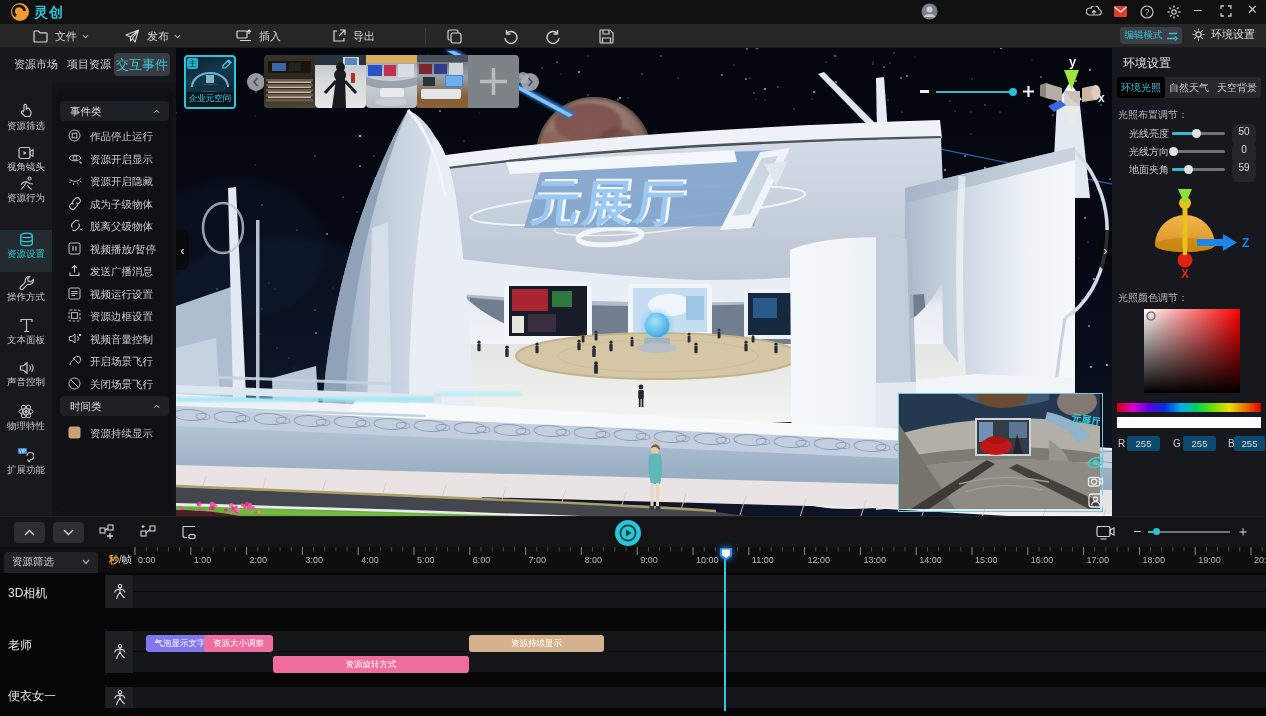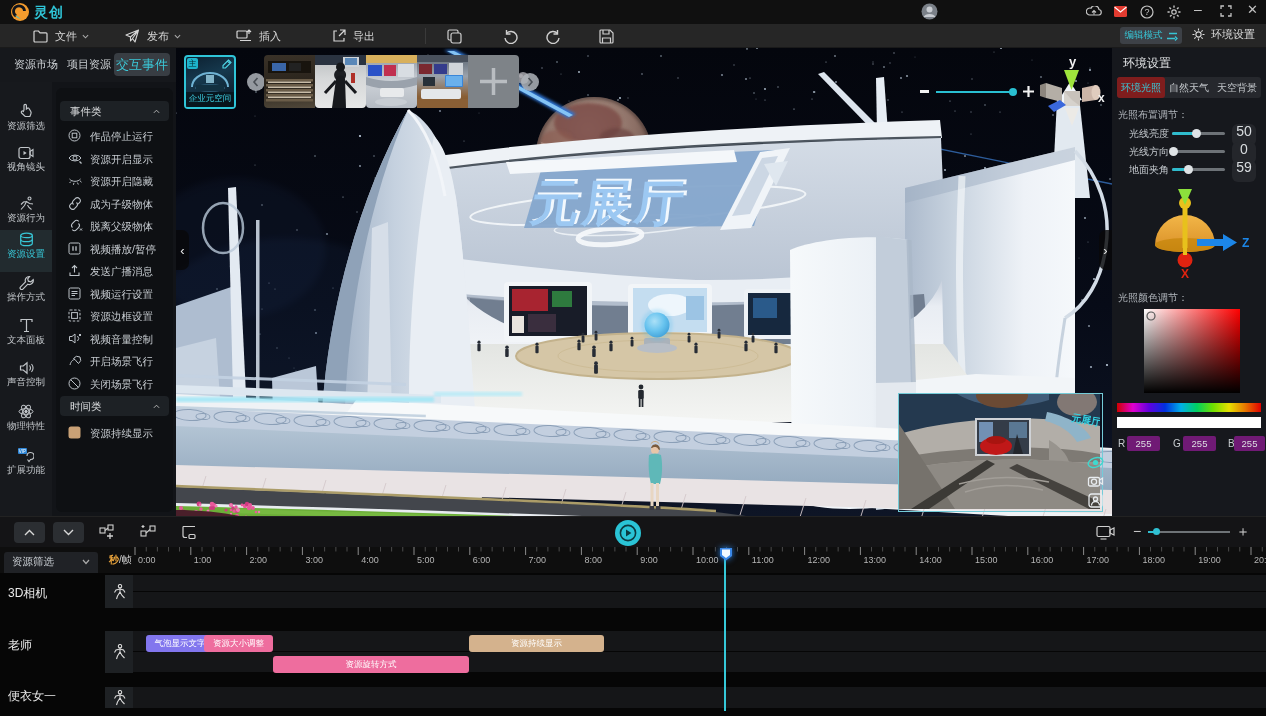--- a/index.html
+++ b/index.html
@@ -41,34 +41,34 @@
 #vzoom{position:absolute;left:744px;top:36px;width:120px;height:16px}
 #gizmo{position:absolute;left:862px;top:2px;width:70px;height:78px}
 .vparrow{position:absolute;top:182px;width:13px;height:40px;background:rgba(8,8,10,.82);color:#e8e8e8;font-size:13px;display:flex;align-items:center;justify-content:center}
 #pip{position:absolute;left:722px;top:345px;width:205px;height:119px;border:1.5px solid #74cbd8;overflow:hidden}
 .pipicon{position:absolute;left:911px;width:17px;height:17px}
 
 #rightpanel{position:absolute;left:1112px;top:48px;width:154px;height:468px;background:#16181d}
 .rp-title{position:absolute;left:11px;top:7px;color:#e2e4e6;font-size:12px}
 #rptabs{position:absolute;left:5px;top:29px;width:144px;height:21px;background:#26282d;border-radius:3px;display:flex}
 .rptab{flex:1;color:#c4c8cc;font-size:10px;display:flex;align-items:center;justify-content:center}
-.rptabsel{background:#7f1d1d;color:#39c8d8;border-radius:3px}
+.rptabsel{background:#000000;color:#39c8d8;border-radius:3px}
 .rplabel{position:absolute;left:6px;color:#b2b7bd;font-size:10px}
 .sldrow{position:absolute;left:0;width:154px;height:18px}
 .sldrow .sl{position:absolute;left:17px;top:3px;font-size:10px;color:#c6cbd0}
 .sldrow .track{position:absolute;left:60px;top:8px;width:53px;height:3px;background:#6d7277;border-radius:2px}
 .sldrow .fill{position:absolute;left:60px;top:8px;height:3px;background:#2fbccd;border-radius:2px}
 .sldrow .thumbc{position:absolute;top:5px;width:9px;height:9px;border-radius:50%;background:#dfe3e6}
-.sldrow .val{position:absolute;left:120px;top:0;width:24px;height:22px;background:#24262b;border-radius:6px;color:#d8dcdf;font-size:14px;text-align:center;line-height:15px}
+.sldrow .val{position:absolute;left:120px;top:0;width:24px;height:22px;background:#24262b;border-radius:6px;color:#d8dcdf;font-size:10px;text-align:center;line-height:15px}
 #colorsq{position:absolute;left:32px;top:261px;width:96px;height:84px;background:linear-gradient(to right,#fff,#f00)}
 #colorsq .dark{position:absolute;left:0;top:0;width:100%;height:100%;background:linear-gradient(to bottom,rgba(0,0,0,0),#000)}
 #huebar{position:absolute;left:5px;top:355px;width:144px;height:9px;background:linear-gradient(to right,#d00000,#e000d0,#6000e0,#0030e0,#00b0e8,#00d060,#70e000,#e8e000,#e87800,#e00000)}
 #whitebar{position:absolute;left:5px;top:369px;width:144px;height:11px;background:#fff}
 .rgbcell{position:absolute;top:390px;color:#c8ccd0;font-size:10px}
-.rgbbox{position:absolute;top:388px;width:33px;height:15px;background:#701a75;border-radius:2px;color:#dcdfe2;font-size:9.5px;text-align:center;line-height:15px}
+.rgbbox{position:absolute;top:388px;width:33px;height:15px;background:#0c4a6e;border-radius:2px;color:#dcdfe2;font-size:9.5px;text-align:center;line-height:15px}
 
 #timeline{position:absolute;left:0;top:516px;width:1266px;height:200px;background:#050505;border-top:1px solid #222}
 #tltoolbar{position:absolute;left:0;top:0;width:1266px;height:30px;background:#141416}
 .tbtn{position:absolute;top:5px;width:31px;height:21px;background:#2b2e32;border-radius:4px;display:flex;align-items:center;justify-content:center}
 #playbtn{position:absolute;left:615px;top:3px;width:26px;height:26px;border-radius:50%;background:#2ac4d6;display:flex;align-items:center;justify-content:center}
 #ruler{position:absolute;left:0;top:30px;width:1266px;height:26px;background:#0e0e0e}
 #filterbox{position:absolute;left:4px;top:5px;width:94px;height:25px;background:#202226;border-radius:3px;color:#c9ced3;font-size:10.5px;line-height:19px;padding-left:8px}
 #tracks{position:absolute;left:0;top:56px;width:1266px;height:144px;background:#060606}
 .trlabel{position:absolute;left:8px;width:105px;color:#e8e8e8;font-size:12px;text-align:left}
 .tricon{position:absolute;left:105px;width:28px;background:#1e2124;display:flex;align-items:center;justify-content:center}
@@ -209,21 +209,21 @@
         <div class="lab">资源筛选</div>
       </div>
       <div class="sbitem" style="top:62px">
         <svg width="16" height="14" viewBox="0 0 16 14">
             <rect x="1" y="1.5" width="11" height="11" rx="2" fill="none" stroke="#c2c6ca" stroke-width="1.2"></rect>
             <path d="M12 5.5 l3-2 v7 l-3-2z" fill="none" stroke="#c2c6ca" stroke-width="1.1"></path>
             <path d="M5.5 5 l3.2 2 -3.2 2z" fill="#c2c6ca"></path>
           </svg>
         <div class="lab">视角镜头</div>
       </div>
-      <div class="sbitem" style="top:112px">
+      <div class="sbitem" style="top:92px">
         <svg width="17" height="15" viewBox="0 0 17 15">
             <g fill="none" stroke="#c2c6ca" stroke-width="1.1">
               <circle cx="11.5" cy="2.5" r="1.5"></circle>
               <path d="M3 13.5 l3.5-4 2-4 3 2 3.5 .5 M8.5 5.5 l-3 .5 -2.5 2.5 M9.5 9 l1.5 2.5 2.5 2"></path>
             </g>
           </svg>
         <div class="lab">资源行为</div>
       </div>
       <div class="sbitem sbsel" style="top:148px">
         <svg width="15" height="15" viewBox="0 0 15 15">

